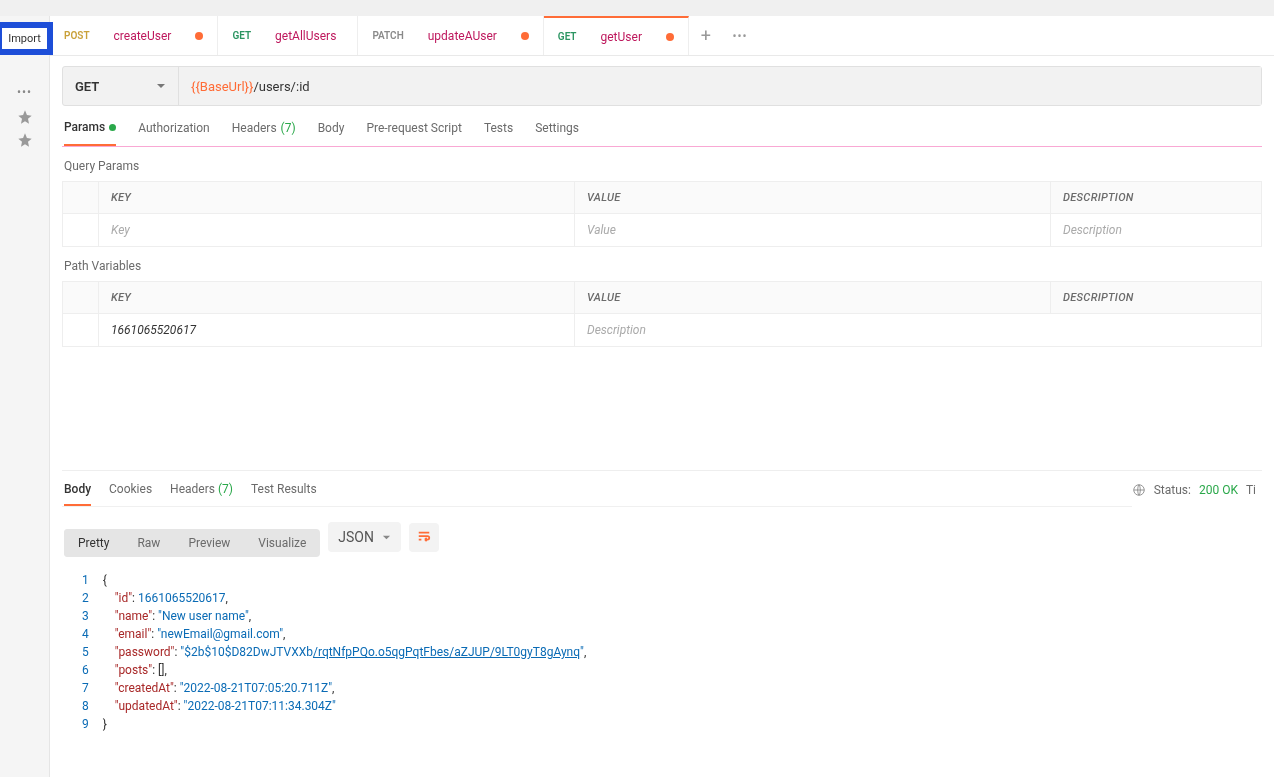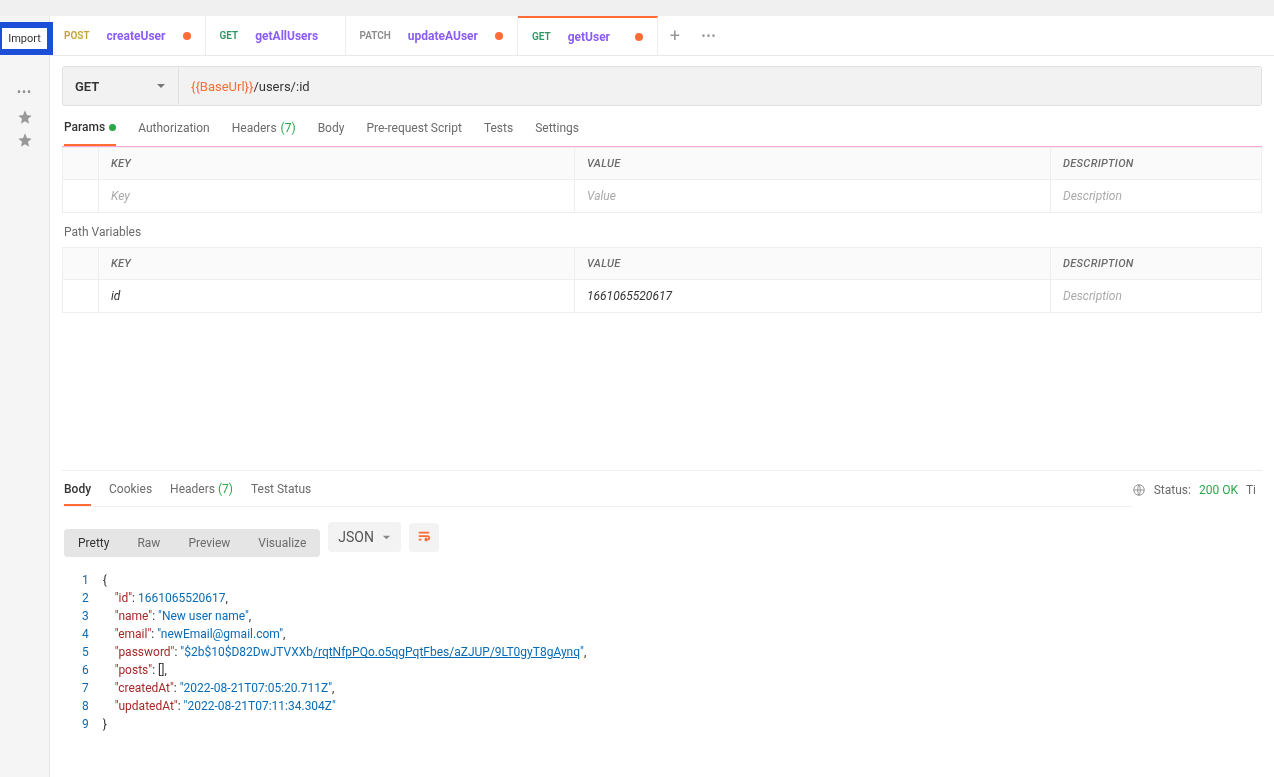--- a/index.html
+++ b/index.html
@@ -6,27 +6,27 @@
   body { background: #fff; color: #333; font-size: 12px; width: 1274px; height: 777px; overflow: hidden; }
   .topbar { height: 16px; background: #f0f0f0; }
   .layout { display: flex; height: calc(100% - 16px); }
   .leftcol { width: 50px; background: #f5f5f5; border-right: 1px solid #e5e5e5; display: flex; flex-direction: column; align-items: center; padding-top: 6px; }
   .import-btn { background: #fff; border: 6px solid #1d4ed8; padding: 4px 6px; font-size: 11px; color: #333; cursor: pointer; margin-bottom: 30px; }
   .leftcol .dots { color: #888; margin-bottom: 10px; cursor: pointer; letter-spacing: 1px; font-size: 12px; }
   .leftcol .star { color: #888; margin-bottom: 4px; cursor: pointer; }
   .leftcol .star svg { width: 16px; height: 16px; fill: #999; }
   .main { flex: 1; display: flex; flex-direction: column; }
   .tabs { display: flex; align-items: center; height: 40px; border-bottom: 1px solid #e9e9e9; }
-  .tab { display: flex; align-items: center; padding: 0 14px; height: 100%; border-right: 1px solid #eee; cursor: pointer; gap: 17px; position: relative; min-width: 140px; }
+  .tab { display: flex; align-items: center; padding: 0 14px; height: 100%; border-right: 1px solid #eee; cursor: pointer; gap: 24px; position: relative; min-width: 140px; }
   .tab.active { border-top: 2px solid #ff6c37; background: #fff; }
   .tab .method { font-size: 10px; font-weight: 600; }
   .tab .method.post { color: #c9a13a; }
   .tab .method.get { color: #2c9562; }
   .tab .method.patch { color: #8a8a8a; }
-  .tab .label { color: #8b5cf6; font-size: 12px; font-weight: bold; }
+  .tab .label { color: #be185d; font-size: 12px; }
   .tab .dot { width: 8px; height: 8px; border-radius: 50%; background: #ff6c37; margin-left: auto; }
   .tab-add { width: 34px; display: flex; justify-content: center; align-items: center; color: #999; cursor: pointer; font-size: 18px; }
   .tab-more { width: 34px; display: flex; justify-content: center; color: #999; cursor: pointer; letter-spacing: 1px; }
   .content { padding: 10px 12px 0 12px; flex: 1; display: flex; flex-direction: column; overflow: hidden; }
   .breadcrumb { padding: 6px 0 14px 0; font-size: 13px; color: #6b6b6b; }
   .breadcrumb .sep { margin: 0 6px; color: #aaa; }
   .breadcrumb .last { color: #333; }
   .url-row { display: flex; border: 1px solid #e0e0e0; border-radius: 3px; background: #f2f2f2; height: 40px; }
   .method-select { width: 116px; display: flex; align-items: center; justify-content: space-between; padding: 0 12px; border-right: 1px solid #e0e0e0; font-size: 13px; color: #333; cursor: pointer; font-weight: 600; }
   .method-select svg { width: 10px; height: 10px; fill: #777; }
@@ -142,20 +142,21 @@
         <div class="req-tab">
           <span>Headers</span> 
             <span class="count">(7)</span>
         </div>
         <div class="req-tab">Body</div>
         <div class="req-tab">Pre-request Script</div>
         <div class="req-tab">Tests</div>
         <div class="req-tab">Settings</div>
       </div>
 
+      <div class="section-title">Query Params</div>
       <div class="grid">
         <div class="grid-row header">
           <div class="grid-cell checkbox"></div>
           <div class="grid-cell key">KEY</div>
           <div class="grid-cell value">VALUE</div>
           <div class="grid-cell desc">DESCRIPTION</div>
         </div>
         <div class="grid-row">
           <div class="grid-cell checkbox"></div>
           <div class="grid-cell key placeholder">Key</div>
@@ -167,35 +168,34 @@
       <div class="section-title">Path Variables</div>
       <div class="grid">
         <div class="grid-row header">
           <div class="grid-cell checkbox"></div>
           <div class="grid-cell key">KEY</div>
           <div class="grid-cell value">VALUE</div>
           <div class="grid-cell desc">DESCRIPTION</div>
         </div>
         <div class="grid-row">
           <div class="grid-cell checkbox"></div>
-          <div class="grid-cell key">id</div>
           <div class="grid-cell value">1661065520617</div>
           <div class="grid-cell desc placeholder">Description</div>
         </div>
       </div>
 
       <div class="resp-area">
         <div class="resp-header">
           <div class="resp-tabs">
             <div class="resp-tab active">Body</div>
             <div class="resp-tab">Cookies</div>
             <div class="resp-tab">
               <span>Headers</span> <span class="count">(7)</span>
             </div>
-            <div class="resp-tab">Test Status</div>
+            <div class="resp-tab">Test Results</div>
           </div>
           <div class="resp-status">
             <svg viewBox="0 0 24 24">
                 <circle cx="12" cy="12" r="9"></circle>
                 <path d="M3 12h18M12 3c3 3 3 15 0 18M12 3c-3 3-3 15 0 18"></path>
               </svg>
             <span>Status:</span>
             <span class="code">200 OK</span>
             <span>Ti</span>
           </div>

